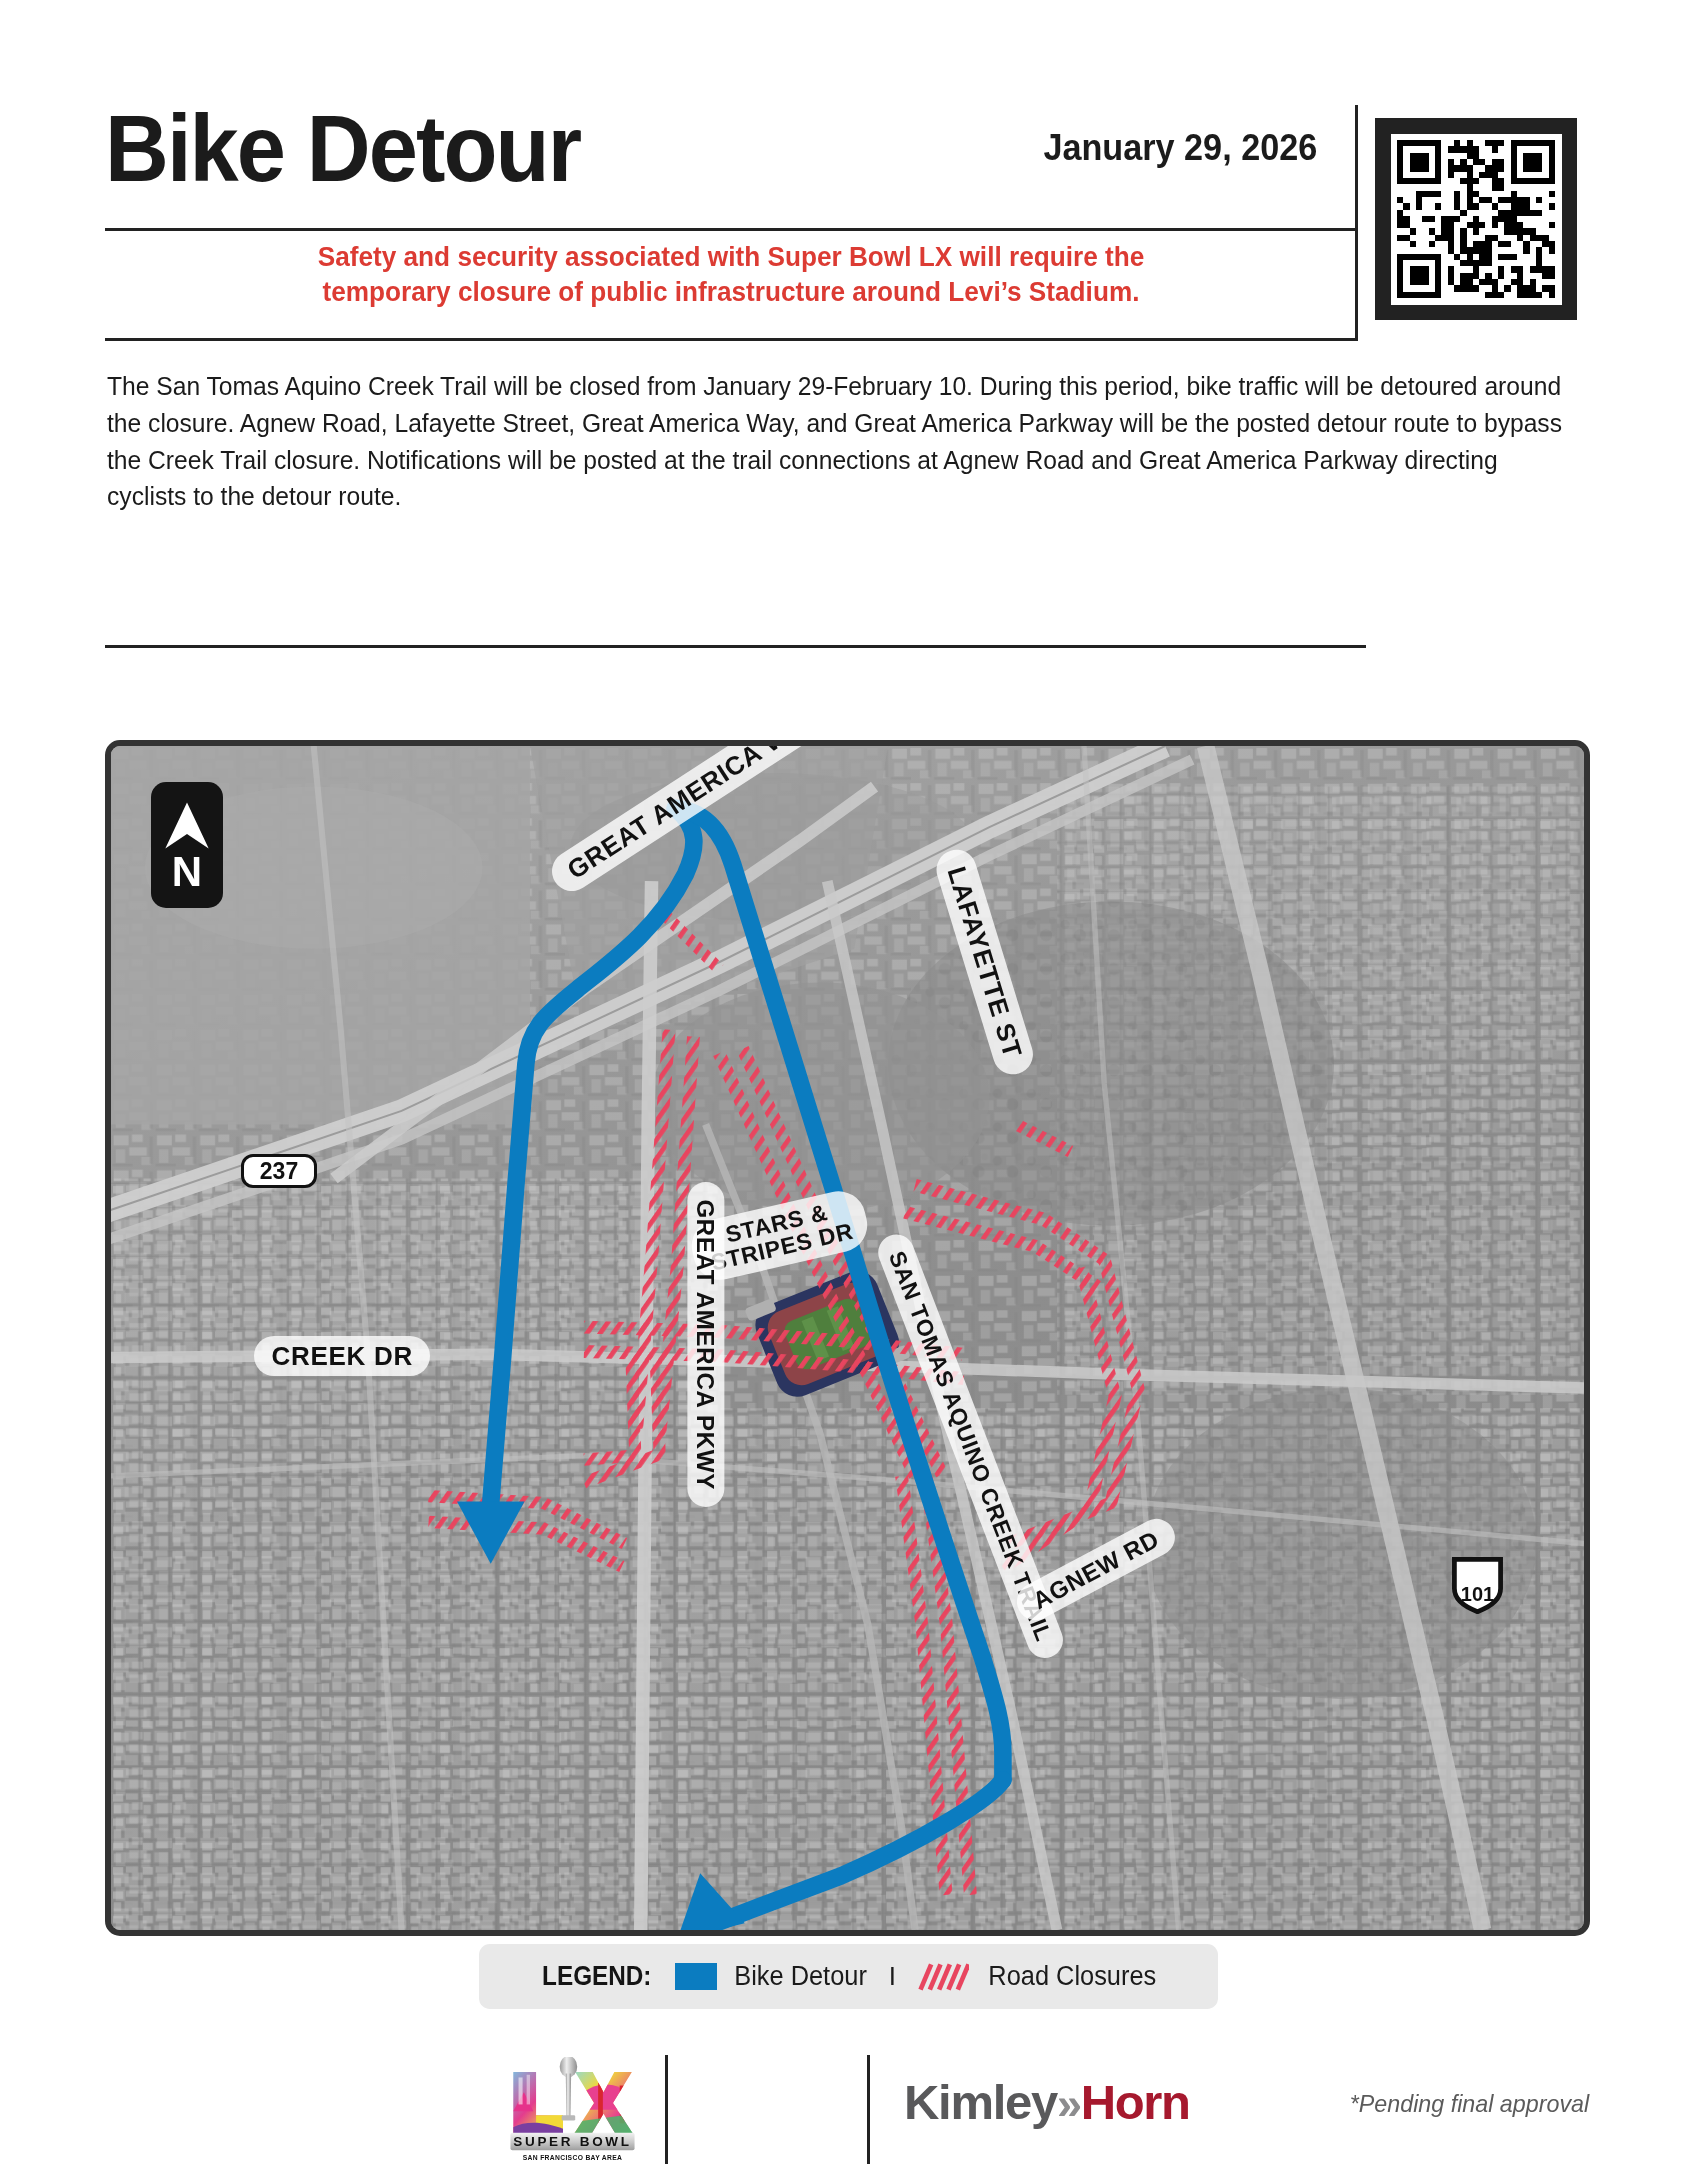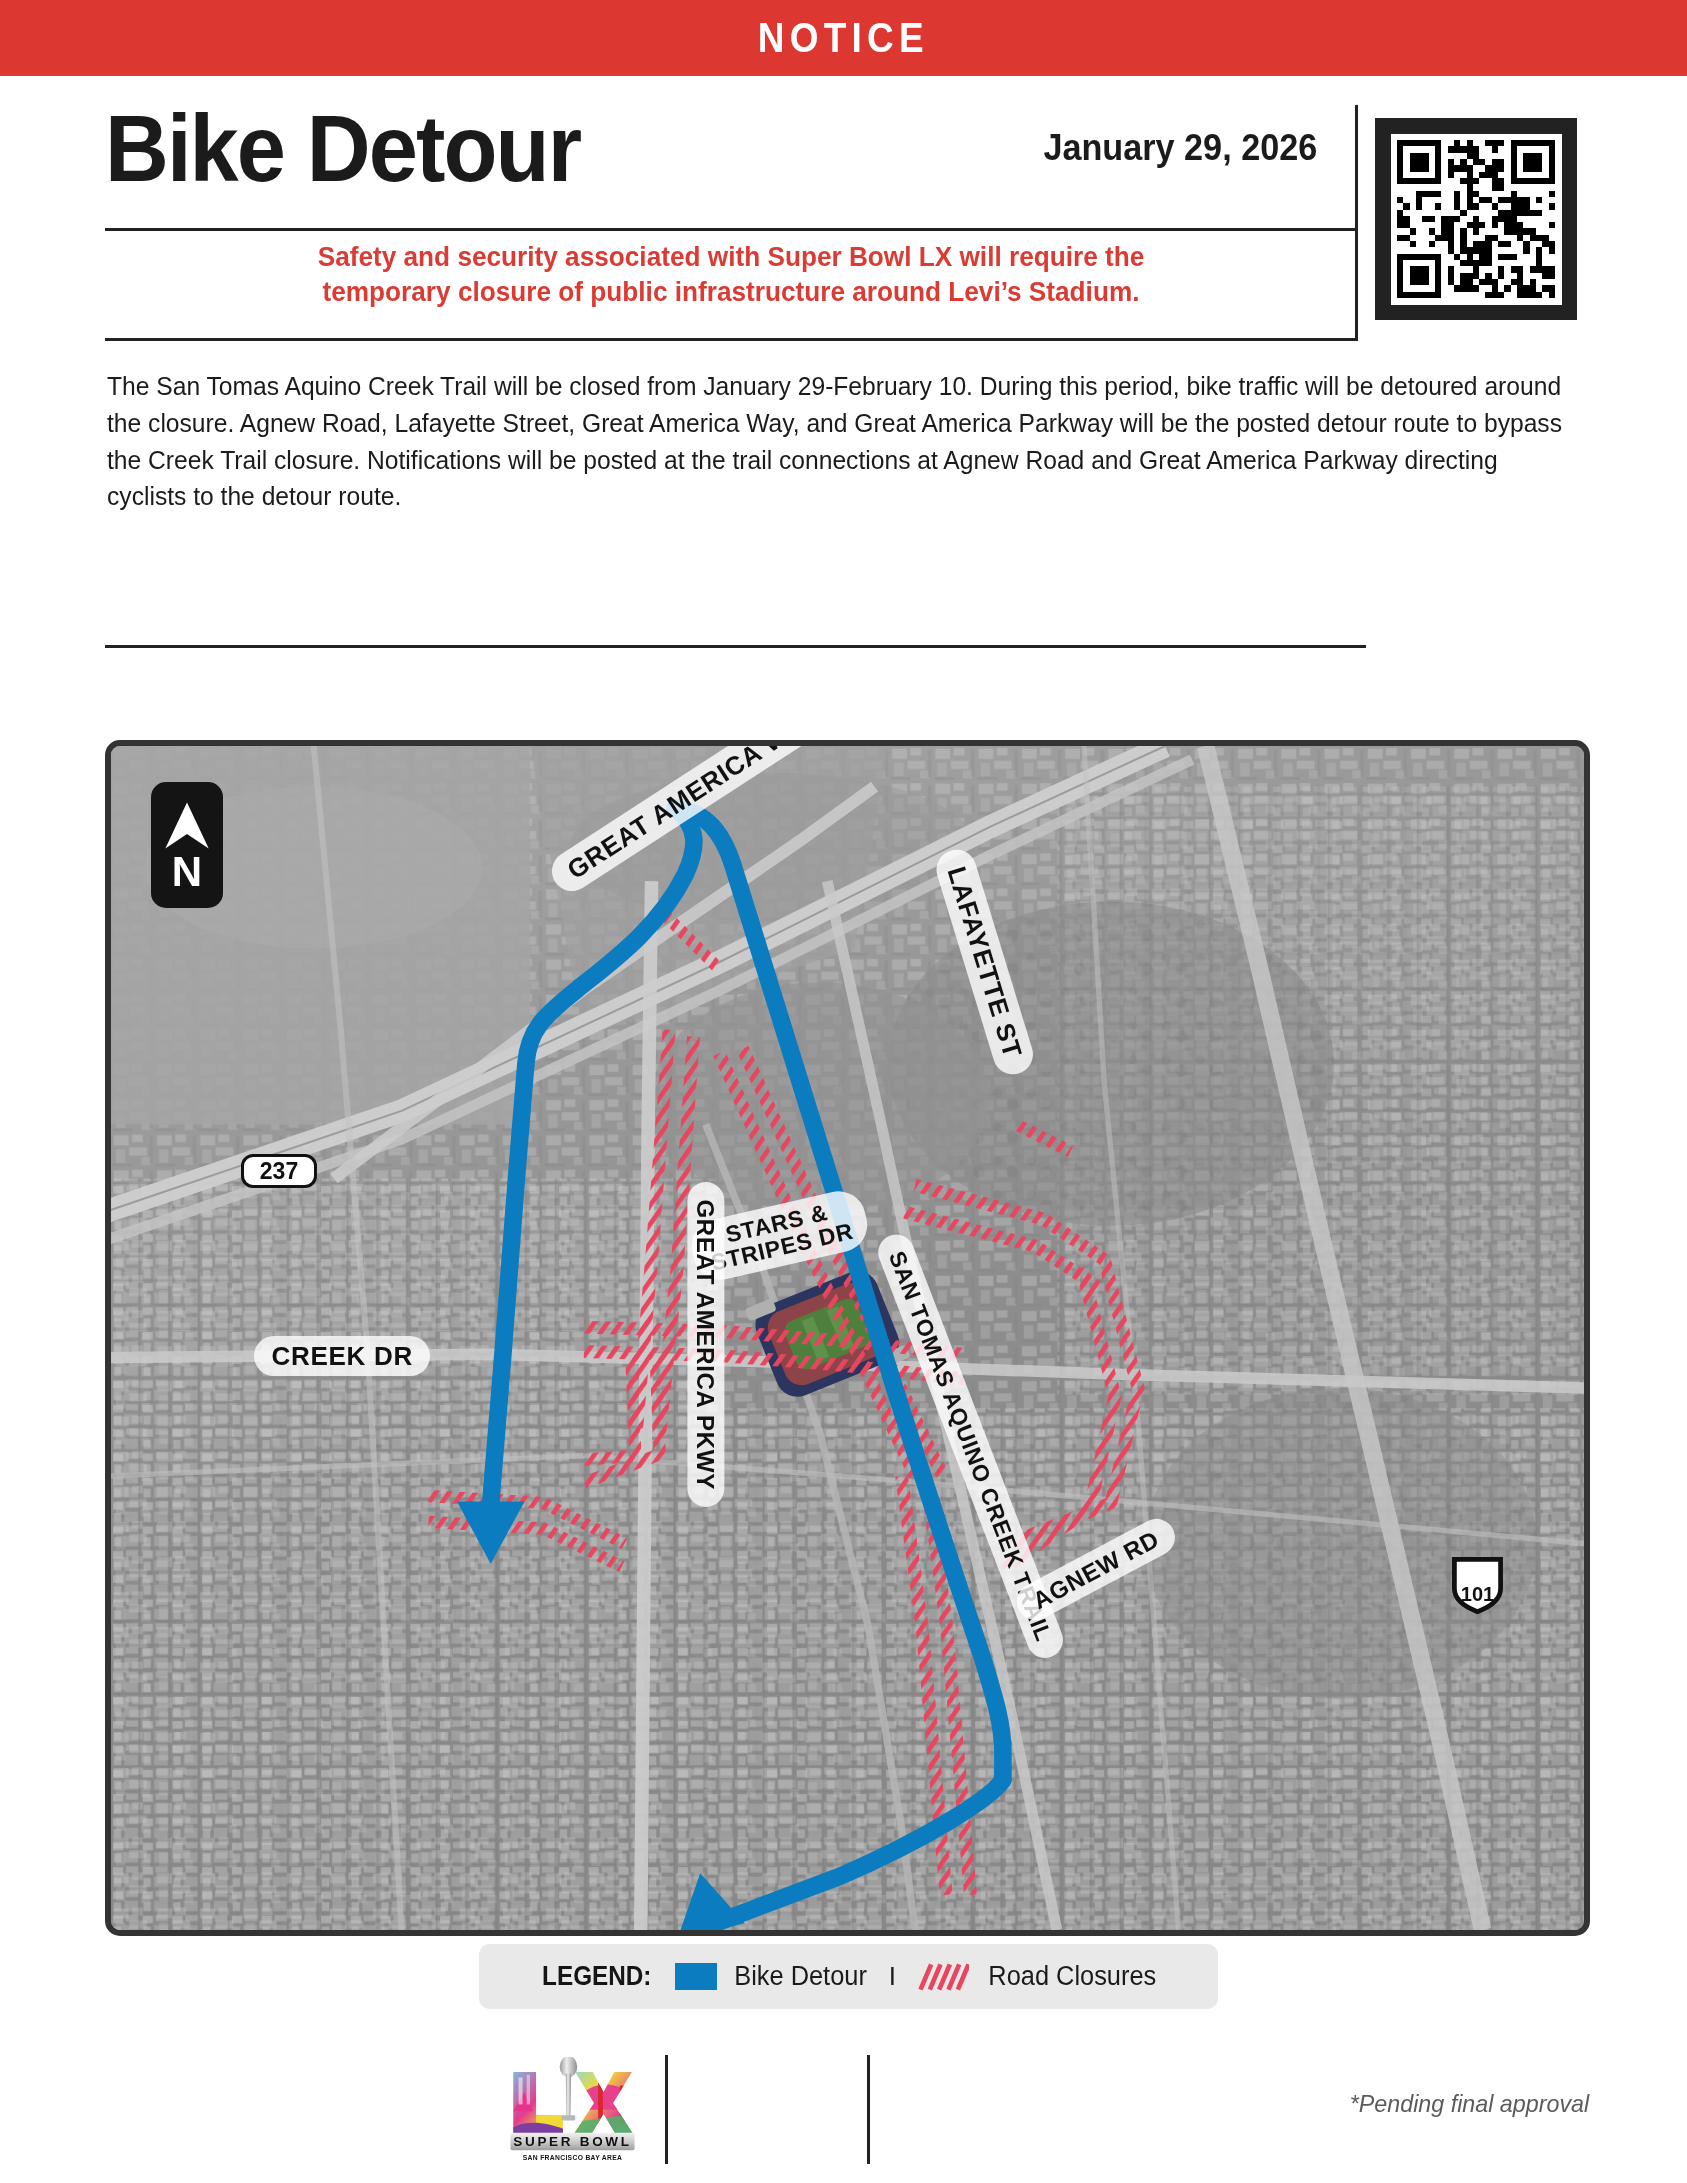--- a/index.html
+++ b/index.html
@@ -176,23 +176,20 @@
   .pending {
     position: absolute; left: 1346px; top: 53px;
     font-size: 24px; font-style: italic; color: #5b5b5b; transform: scaleX(0.97);
   }
 </style>
 </head>
 <body>
 
 <div class="page">
 
-  <div class="notice-banner">
-    <span class="notice-text">NOTICE</span>
-  </div>
 
   <div class="header-wrap">
     <div class="header-left">
       <div class="title-row">
         <div class="title">Bike Detour</div>
         <div class="date">January 29, 2026</div>
       </div>
       <div class="rule-top"></div>
       <div class="subhead">
         <div>Safety and security associated with Super Bowl LX will require the</div>
@@ -1090,18 +1087,19 @@
         <text x="106" y="131" text-anchor="middle" font-family="Liberation Sans, sans-serif" font-size="20" font-weight="700" fill="#111" letter-spacing="4">SUPER BOWL</text>
         <text x="106" y="152" text-anchor="middle" font-family="Liberation Sans, sans-serif" font-size="10" font-weight="700" fill="#111" letter-spacing="0.5">SAN FRANCISCO BAY AREA</text>
       </svg>
     </div>
 
     <div class="foot-div1"></div>
 
 
     <div class="foot-div2"></div>
 
+    <div class="kh"><span class="kh-k">Kimley</span><span class="kh-ch">»</span><span class="kh-h">Horn</span></div>
 
     <div class="pending">*Pending final approval</div>
   </div>
 
 </div>
 
 
 </body></html>

